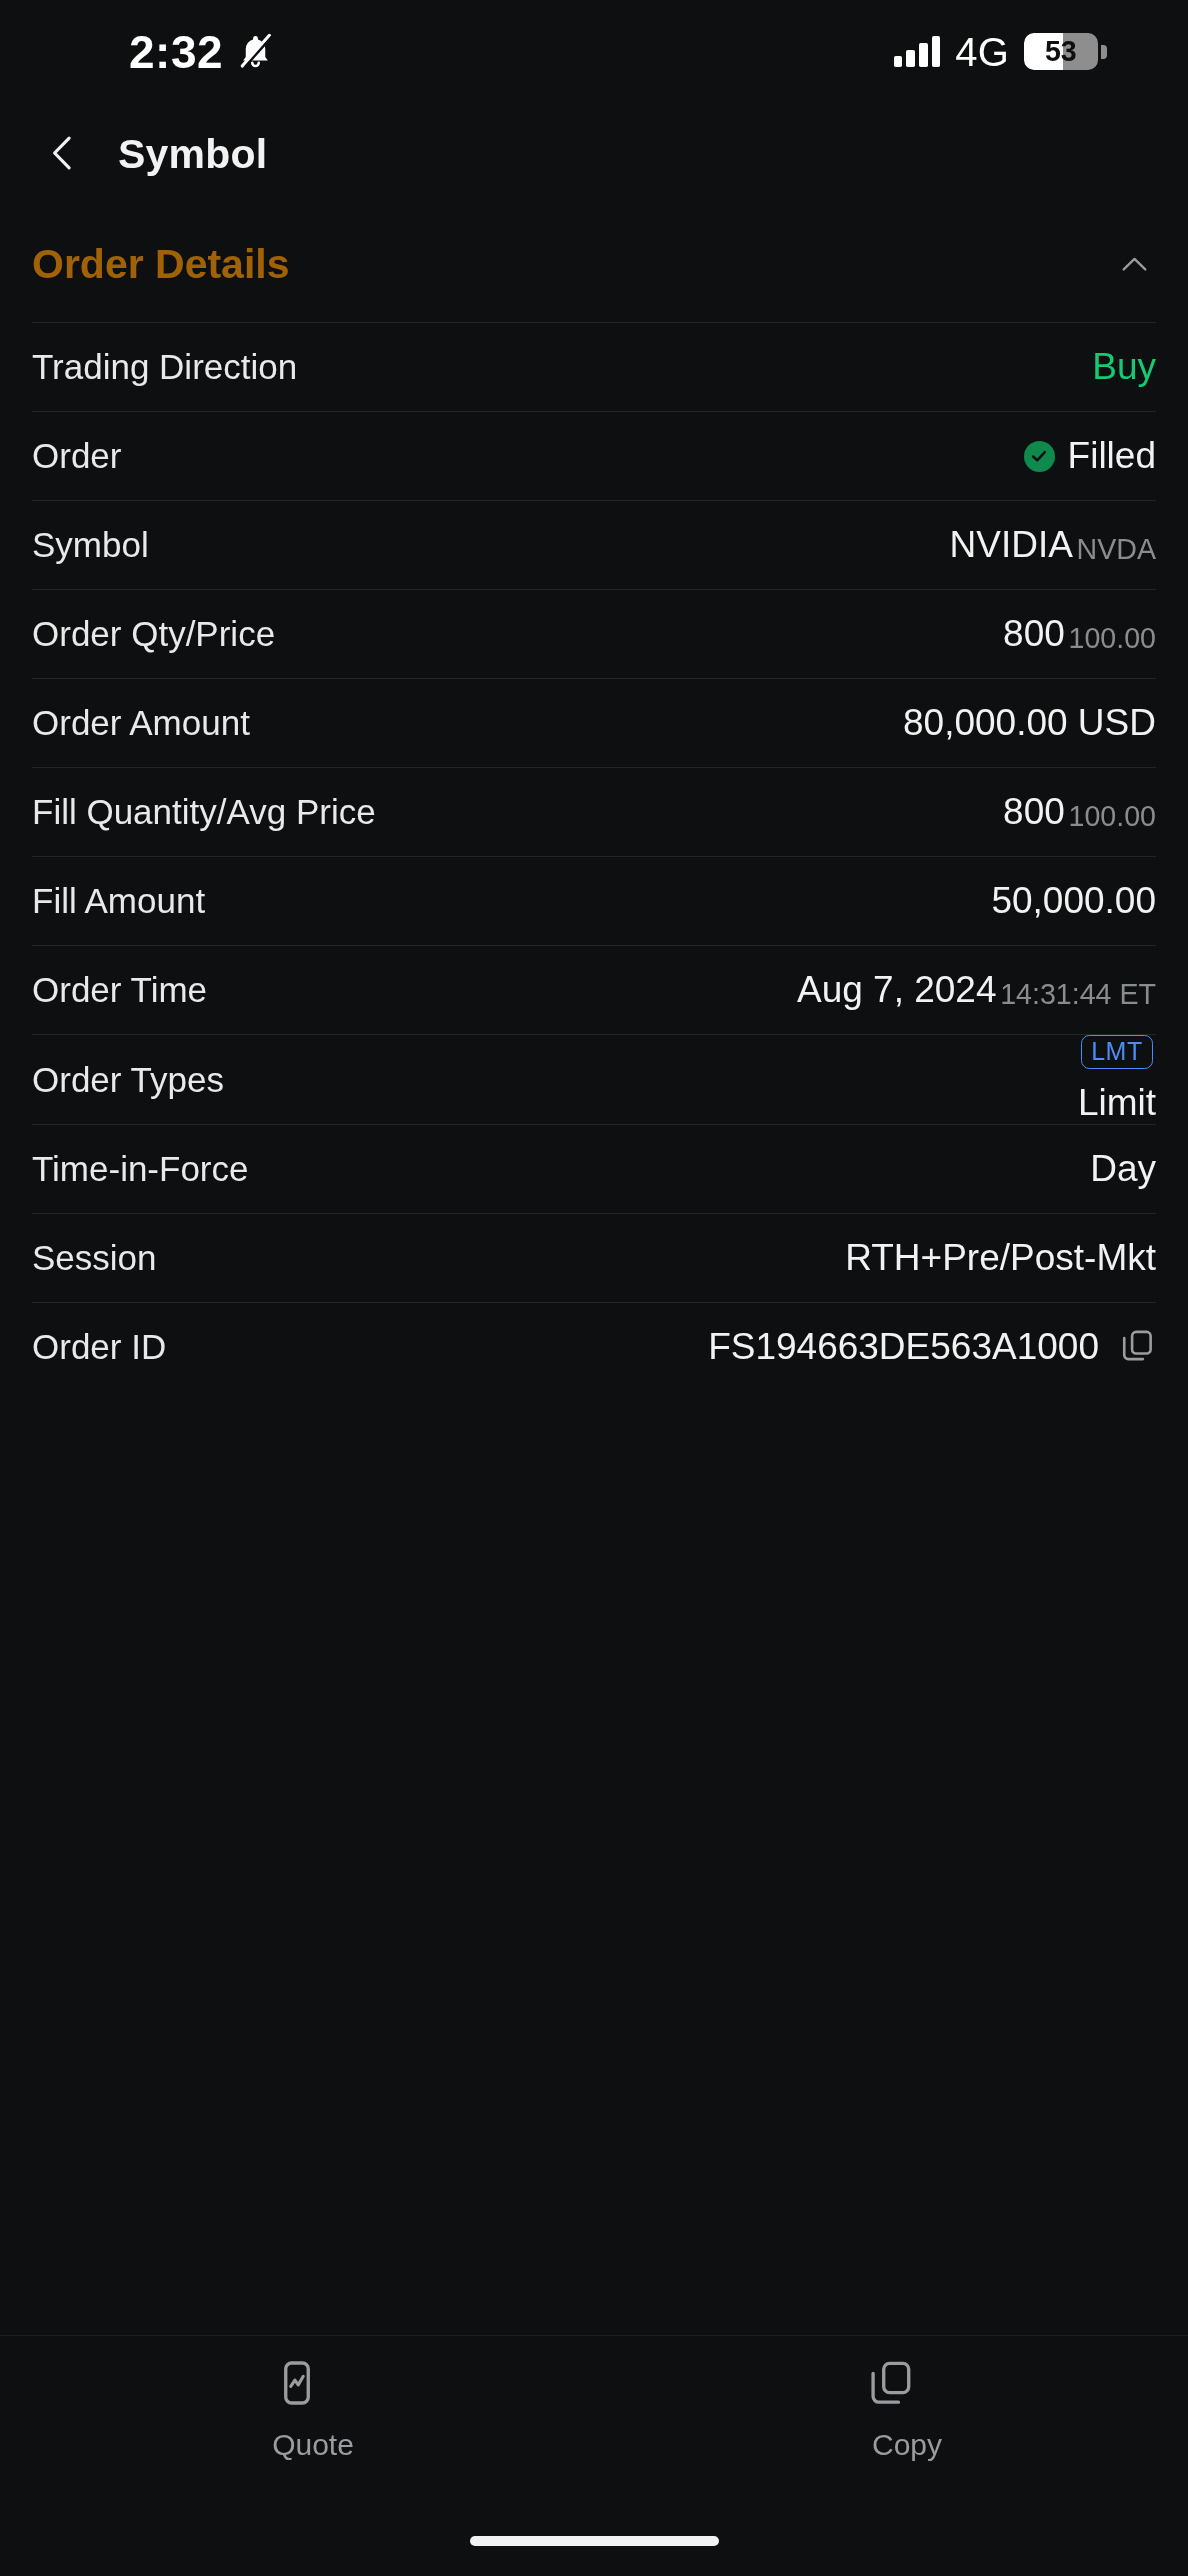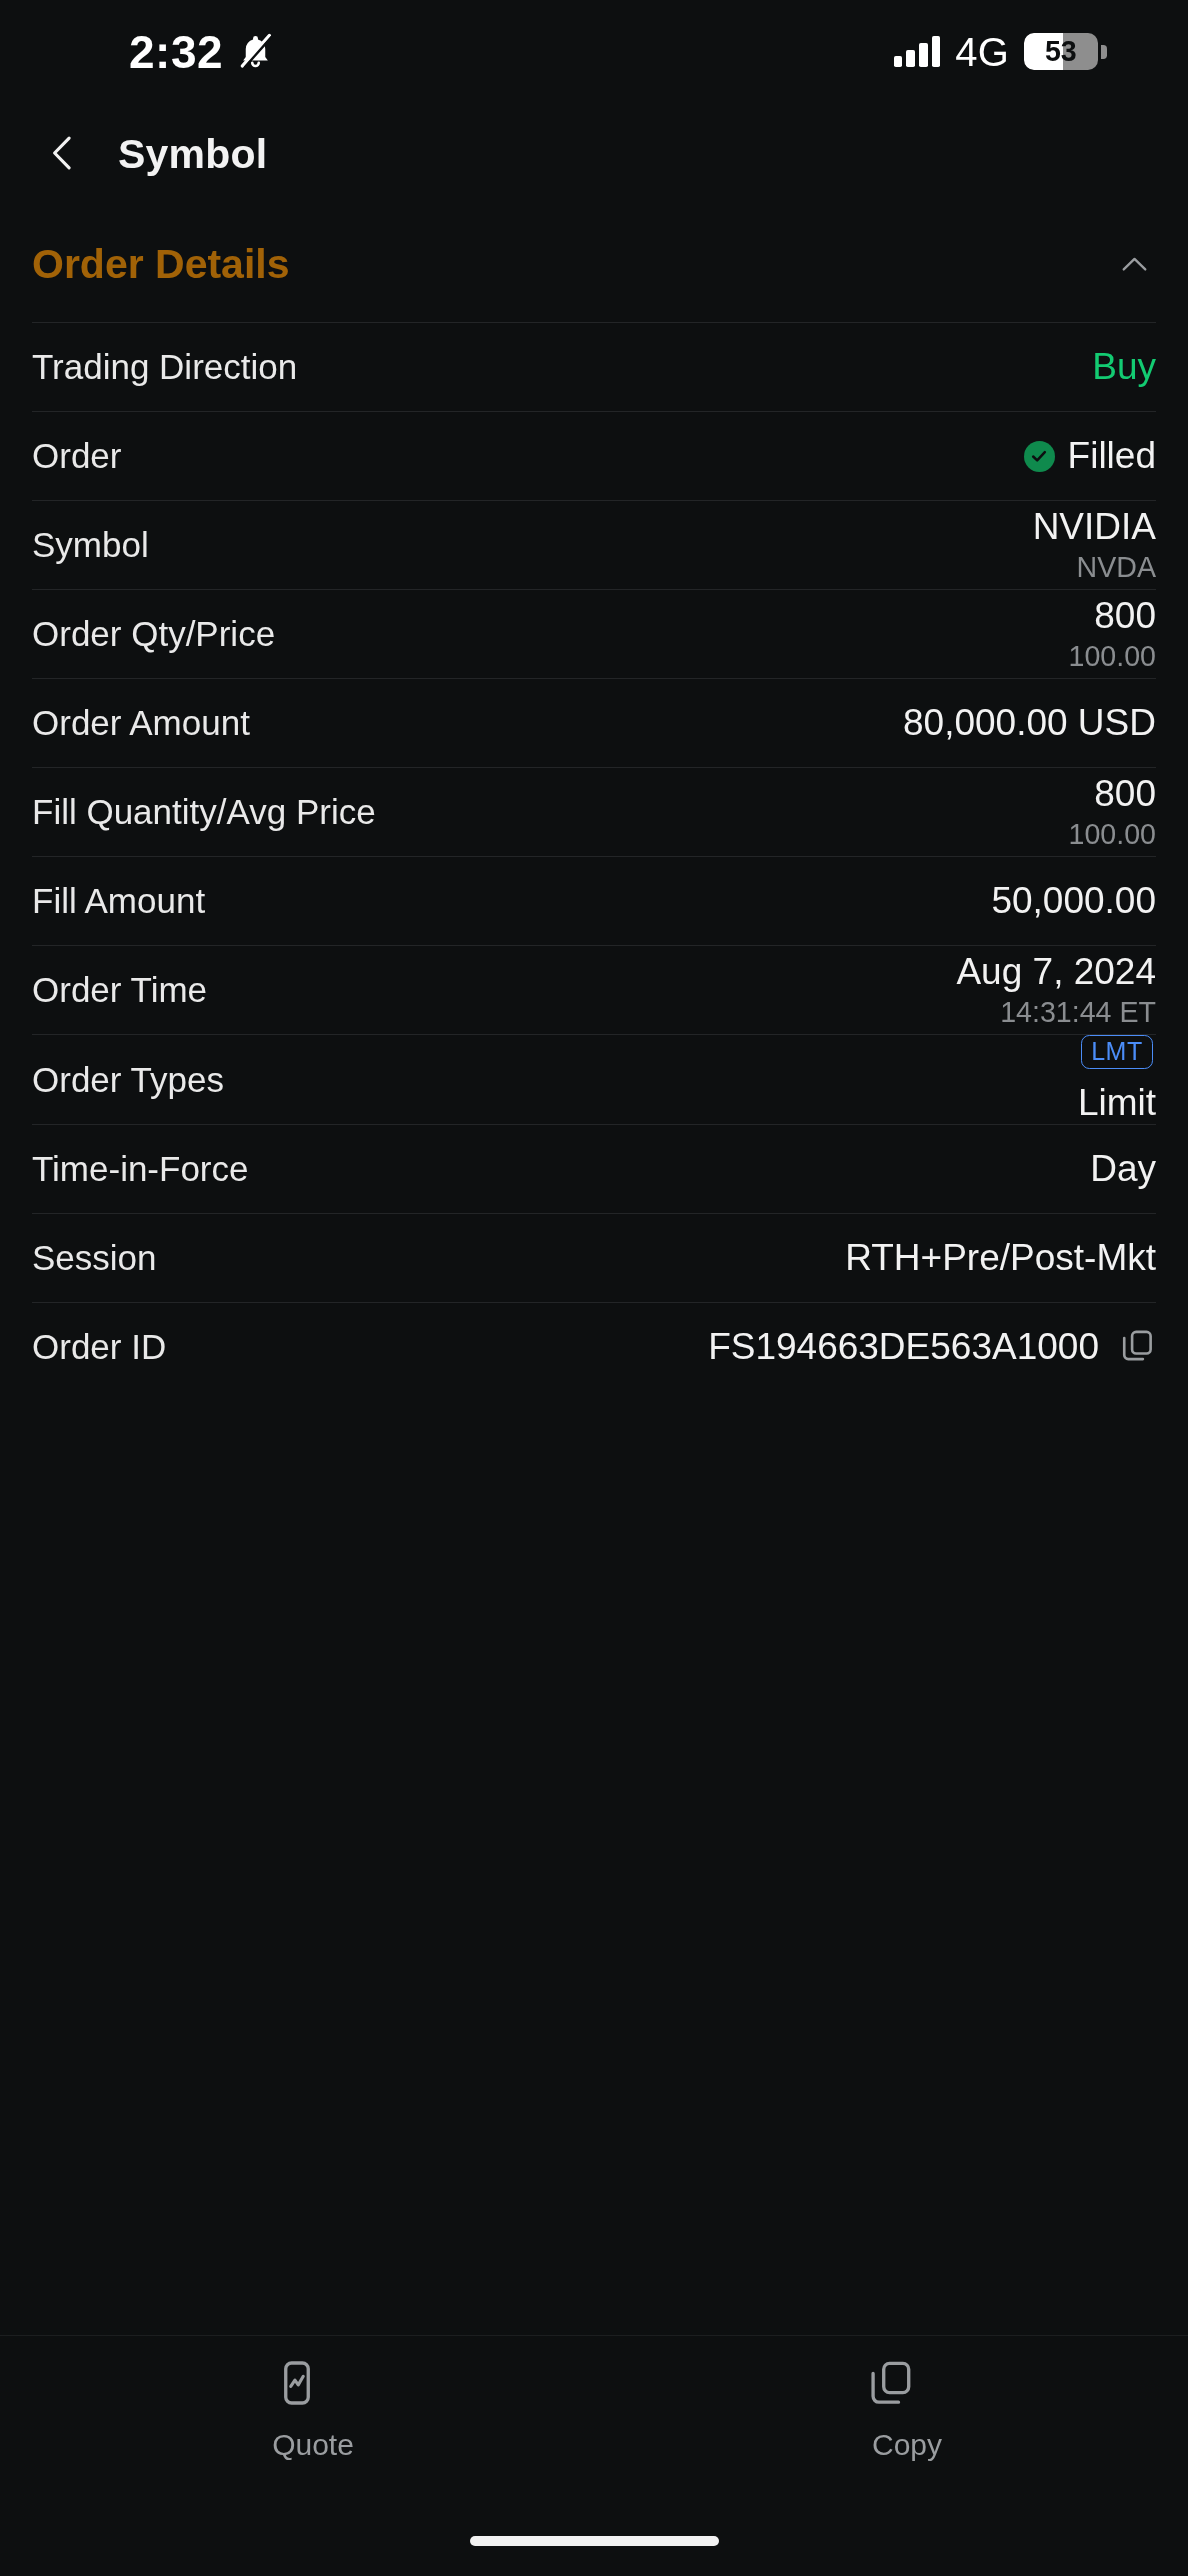--- a/index.html
+++ b/index.html
@@ -170,21 +170,21 @@
     gap: 18.4px;
   }
   .row-label {
     color: #e9e9e9;
     font-size: 35px;
     font-weight: 400;
     white-space: nowrap;
   }
   .row-value-wrap {
     display: flex;
-    flex-direction: column;
+    flex-direction: row;
     align-items: flex-end;
     justify-content: center;
     gap: 3.7px;
   }
   .row-value {
     color: #f2f2f2;
     font-size: 37px;
     font-weight: 400;
     text-align: right;
     white-space: nowrap;

